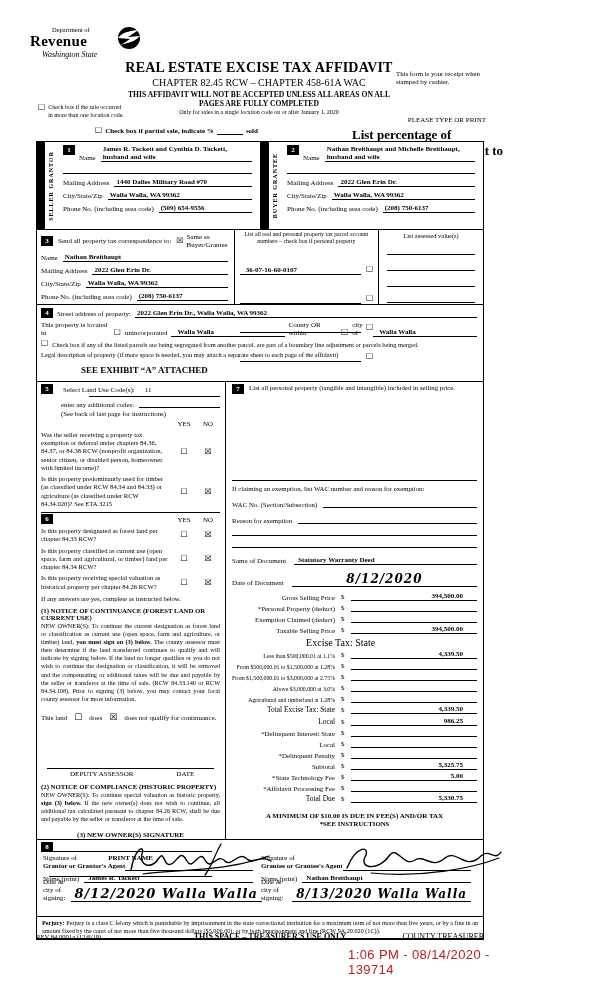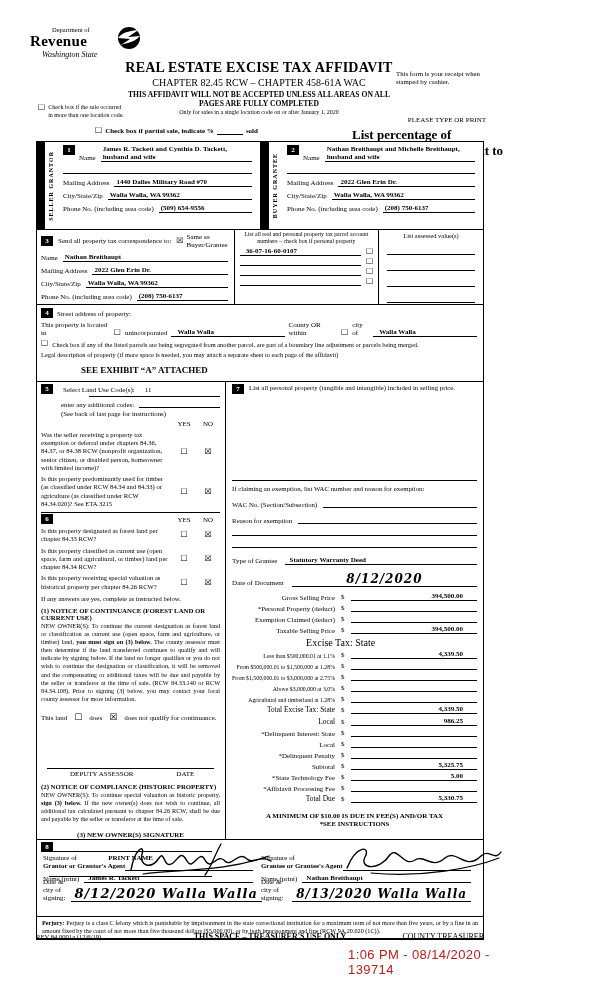--- a/index.html
+++ b/index.html
@@ -45,21 +45,21 @@
   .flabel { white-space:nowrap; margin-right:5px; }
   .fval { flex:1; border-bottom:1px solid #000; font-weight:bold; padding:0 2px; min-height:9px; }
   .fval.blankline { min-height:8px; }
   .namefirst { align-items:flex-start; margin-top:1px; }
   .namefirst .flabel { align-self:flex-end; }
 
   .row2 { display:flex; height:75px; border-bottom:1px solid #000; font-size:7px; }
   .s3left { flex:1; padding:2px 6px 2px 4px; }
   .s3mid { width:152px; border-left:1px solid #000; padding:1px 5px; display:flex; flex-direction:column; }
   .parcel-head { font-size:5.9px; text-align:center; line-height:1.25; }
-  .pline { display:flex; align-items:flex-end; margin-top:1px; }
+  .pline { display:flex; margin-top:20px; }
   .pnum { flex:1; border-bottom:1px solid #000; font-weight:bold; font-size:7px; padding-left:6px; min-height:9px; }
   .pcb { margin-left:5px; }
   .s3right { width:110px; border-left:1px solid #000; padding:2px 8px; }
   .assessed-head { font-size:6.4px; text-align:center; }
   .aline { border-bottom:1px solid #000; height:11px; }
 
   .row3 { padding:2px 6px 2px 4px; height:77px; border-bottom:1px solid #000; font-size:7px; }
   .inlineval { border-bottom:1px solid #000; font-weight:bold; padding:0 6px; }
   .r3line { display:flex; align-items:flex-end; gap:4px; margin-top:3px; }
   .smalltext { font-size:6.4px; }
@@ -303,20 +303,21 @@
         <div class="aline" style="margin-top:5px"></div>
         <div class="aline" style="margin-top:5px"></div>
         <div class="aline" style="margin-top:5px"></div>
       </div>
     </div>
 
     <div class="row3">
       <div class="r3line" style="margin-top:1px">
         <span class="badge">4</span>
         <span>Street address of property:</span>
+        <span class="fval" style="flex:1">2022 Glen Erin Dr., Walla Walla, WA  99362</span>
       </div>
       <div class="r3line">
         <span>This property is located in</span>
         <span class="cb">☐</span>
         <span>unincorporated</span>
         <span class="inlineval" style="width:120px">Walla Walla</span>
         <span>County OR  within</span>
         <span class="cb">☐</span>
         <span>city of</span>
         <span class="inlineval" style="width:110px">Walla Walla</span>
@@ -423,21 +424,21 @@
           <span class="wacblank"></span>
         </div>
         <div class="wacrow">
           <span>Reason for exemption</span>
           <span class="wacblank"></span>
         </div>
         <div class="reasonline"></div>
         <div class="reasonline"></div>
 
         <div class="docrow">
-          <span>Type of Grantee</span>
+          <span>Same of Document</span>
           <span class="docval">Statutory Warranty Deed</span>
         </div>
         <div class="daterow">
           <span>Date of Document</span>
           <span class="docval" style="font-weight:normal; text-align:center"><span class="hand">8/12/2020</span></span>
         </div>
 
         <div class="taxtable">
           <div class="trow">
               <span class="tlabel">Gross Selling Price</span>

